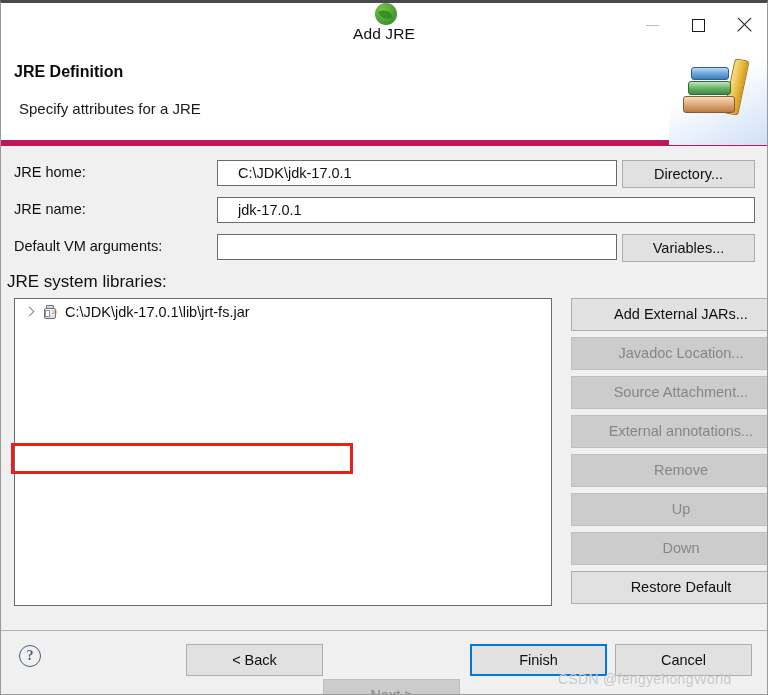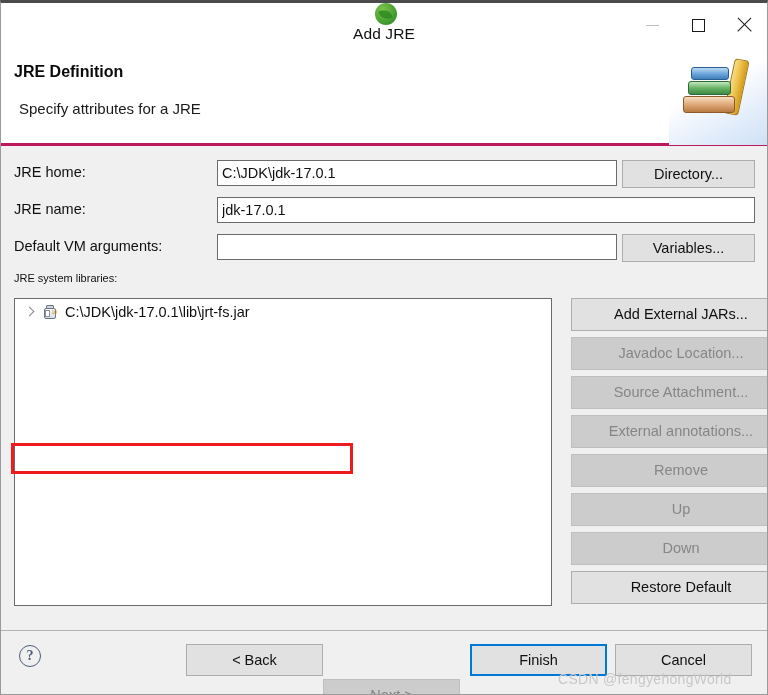--- a/index.html
+++ b/index.html
@@ -109,21 +109,21 @@
   .glyph-close::before { transform: rotate(45deg); }
   .glyph-close::after  { transform: rotate(-45deg); }
 
   
   .header {
     position: absolute;
     left: 0; top: 44px;
     width: 766px;
     height: 99px;
     background: #ffffff;
-    border-bottom: 3px solid #be185d;
+    border-bottom: 6px solid #be185d;
     box-sizing: border-box;
   }
   .header-title {
     position: absolute;
     left: 13px; top: 16px;
     font-size: 16px;
     font-weight: bold;
     color: #0a0a0a;
   }
   .header-sub {
@@ -197,21 +197,21 @@
   .text-input {
     position: absolute;
     top: 0;
     height: 26px;
     box-sizing: border-box;
     background: #ffffff;
     border: 1px solid #6b6b6b;
     font-family: "Liberation Sans", sans-serif;
     font-size: 14.5px;
     color: #101010;
-    padding: 0 4px;
+    padding: 0 20px;
     line-height: 24px;
     outline: none;
   }
 
   .row-home   { top: 14px; }
   .row-name   { top: 51px; }
   .row-vmargs { top: 88px; }
 
   .btn {
     box-sizing: border-box;
@@ -235,23 +235,23 @@
 
   .side-btn {
     position: absolute;
     left: 570px;
     width: 220px;
     height: 33px;
   }
 
   .libs-label {
     position: absolute;
-    left: 13px;
+    left: 6px;
     top: 126px;
-    font-size: 11px;
+    font-size: 17px;
     color: #101010;
   }
 
   .libs-box {
     position: absolute;
     left: 13px;
     top: 152px;
     width: 538px;
     height: 308px;
     box-sizing: border-box;

